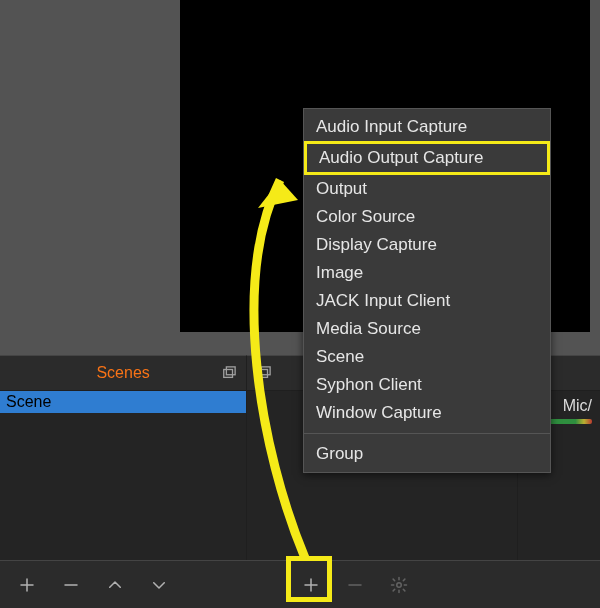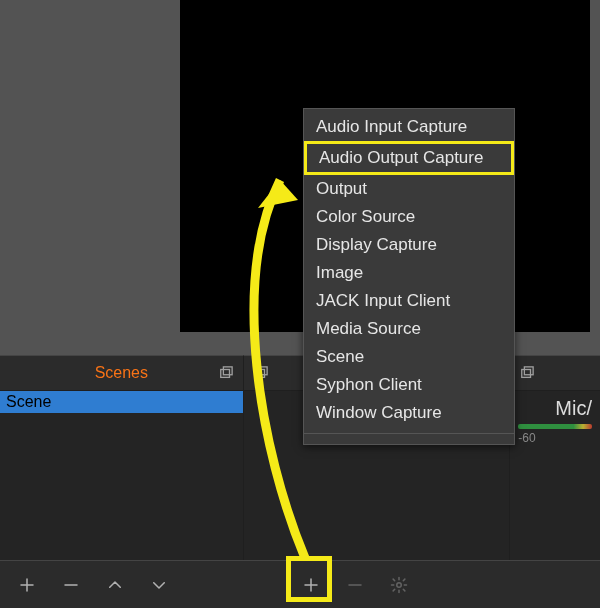--- a/index.html
+++ b/index.html
@@ -72,21 +72,21 @@
     .scene-item {
       background: #2f7dd1;
       color: #000;
       font-size: 16px;
       padding: 2px 6px;
     }
     .mixer-track {
       padding: 6px 8px;
       color: #dcdcdc;
     }
-    .mixer-label { font-size: 20px; margin-left: 37px; }
+    .mixer-label { font-size: 16px; margin-left: 37px; }
     .mixer-bar {
       margin-top: 4px;
       height: 5px;
       background: linear-gradient(to right,#2f8f3f 0%,#2f8f3f 75%,#b9b032 88%,#b93a2f 100%);
       border-radius: 2px;
     }
     .mixer-scale {
       font-size: 12px;
       color: #888;
       margin-top: 2px;
@@ -111,21 +111,21 @@
       justify-content: center;
       color: #c9c9c9;
       font-size: 22px;
       opacity: 0.85;
     }
     .tb-spacer { width: 20px; }
     .context-menu {
       position: absolute;
       top: 108px;
       left: 303px;
-      width: 212px;
+      width: 248px;
       background: #3a3a3a;
       border: 1px solid #555;
       box-shadow: 0 2px 8px rgba(0,0,0,0.6);
       padding: 4px 0;
       z-index: 50;
     }
     .menu-item {
       color: #e6e6e6;
       font-size: 17px;
       padding: 4px 12px;
@@ -251,20 +251,21 @@
   <div class="menu-item">Output</div>
   <div class="menu-item">Color Source</div>
   <div class="menu-item">Display Capture</div>
   <div class="menu-item">Image</div>
   <div class="menu-item">JACK Input Client</div>
   <div class="menu-item">Media Source</div>
   <div class="menu-item">Scene</div>
   <div class="menu-item">Syphon Client</div>
   <div class="menu-item">Window Capture</div>
   <div class="menu-sep"></div>
+  <div class="menu-item">Group</div>
 </div>
 
 <div class="highlight-box" style="left:286px;top:556px;width:46px;height:46px"></div>
 
 <svg class="arrow-svg" width="600" height="608">
   <path d="M 305 558 C 260 450, 230 280, 280 180" fill="none" stroke="#f5ea18" stroke-width="9"></path>
   <polygon points="280,180 258,208 298,200" fill="#f5ea18"></polygon>
 </svg>
 
 </body></html>

